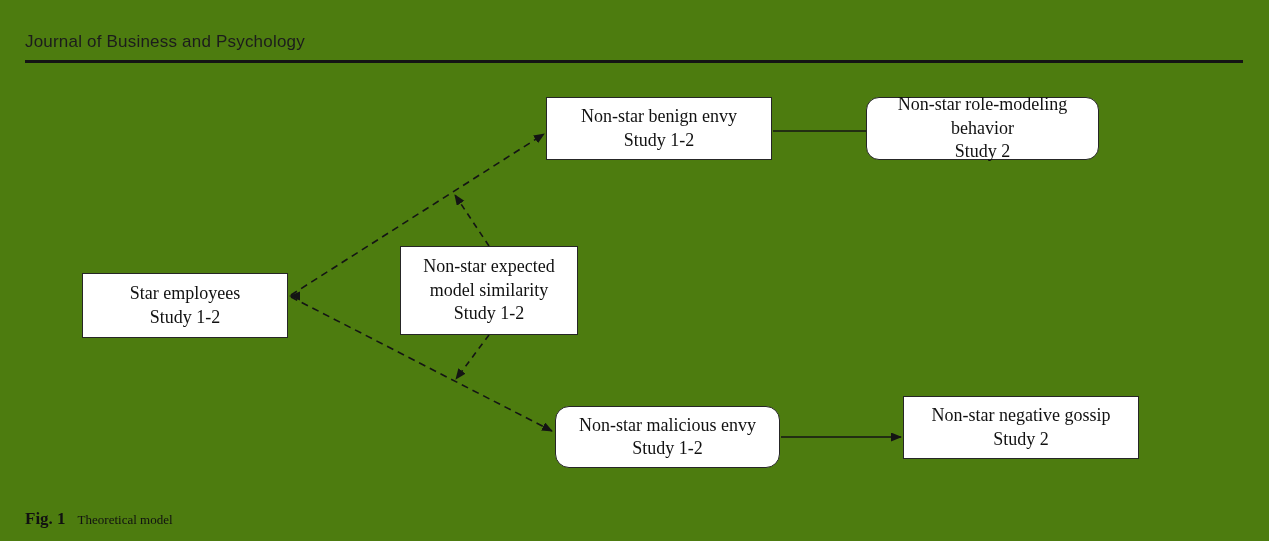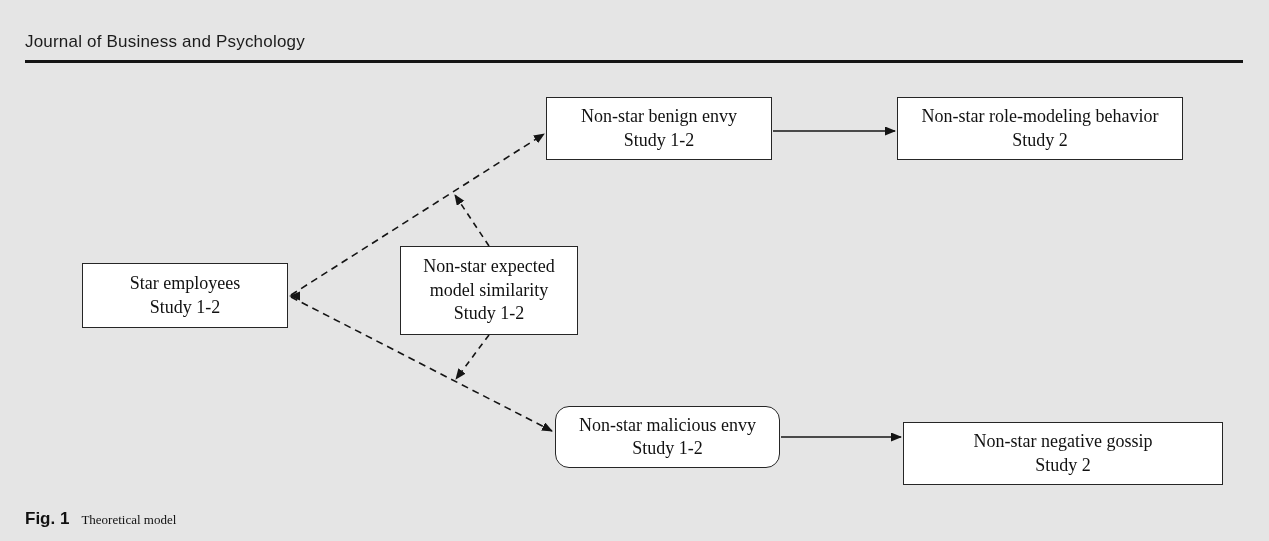--- a/index.html
+++ b/index.html
@@ -1,19 +1,19 @@
 <!DOCTYPE html>
 <html><head>
 <meta charset="utf-8">
 <style>
   html, body { margin:0; padding:0; background:#ffffff; }
   .page {
     position:relative;
     width:1269px; height:541px;
-    background:#e5e5e5;
+    background:#4d7c0f;
     color:#1a1a1a;
     font-family:"Liberation Sans", sans-serif;
     overflow:hidden;
   }
   .journal-header {
     position:absolute; left:25px; top:32px;
     font-size:17px; letter-spacing:0.2px; color:#1c1c1c;
     white-space:nowrap;
   }
   .header-rule {
@@ -29,32 +29,32 @@
     box-sizing:border-box;
     border:1.5px solid #262626;
     background:#ffffff;
     display:flex; flex-direction:column;
     align-items:center; justify-content:center;
     text-align:center;
     font-family:"Liberation Serif","DejaVu Serif",serif;
     font-size:18px; line-height:1.3; color:#111111;
     padding:12px 3px;
   }
-  .node-star       { left:82px;  top:263px; width:206px; height:65px; }
+  .node-star       { left:82px;  top:273px; width:206px; height:65px; }
   .node-benign     { left:546px; top:97px;  width:226px; height:63px; }
-  .node-role       { left:897px; top:97px;  width:286px; height:63px; }
+  .node-role       { left:866px; top:97px;  width:233px; height:63px;border-radius:13px; }
   .node-similarity { left:400px; top:246px; width:178px; height:89px; }
   .node-malicious  { left:555px; top:406px; width:225px; height:62px;border-radius:14px; }
-  .node-gossip     { left:903px; top:422px; width:320px; height:63px; }
+  .node-gossip     { left:903px; top:396px; width:236px; height:63px; }
   .caption {
     position:absolute; left:25px; top:509px; z-index:2;
     font-size:17px; white-space:nowrap;
   }
   .caption-label {
-    font-family:Liberation Sans, sans-serif;
+    font-family:Liberation Serif, serif;
     font-weight:bold; color:#111111;margin-top:20px;
   }
   .caption-text {
     font-family:"Liberation Serif","DejaVu Serif",serif;
     font-size:13px; color:#111111; margin-left:12px;
   }
 </style>
 </head>
 <body>
 

